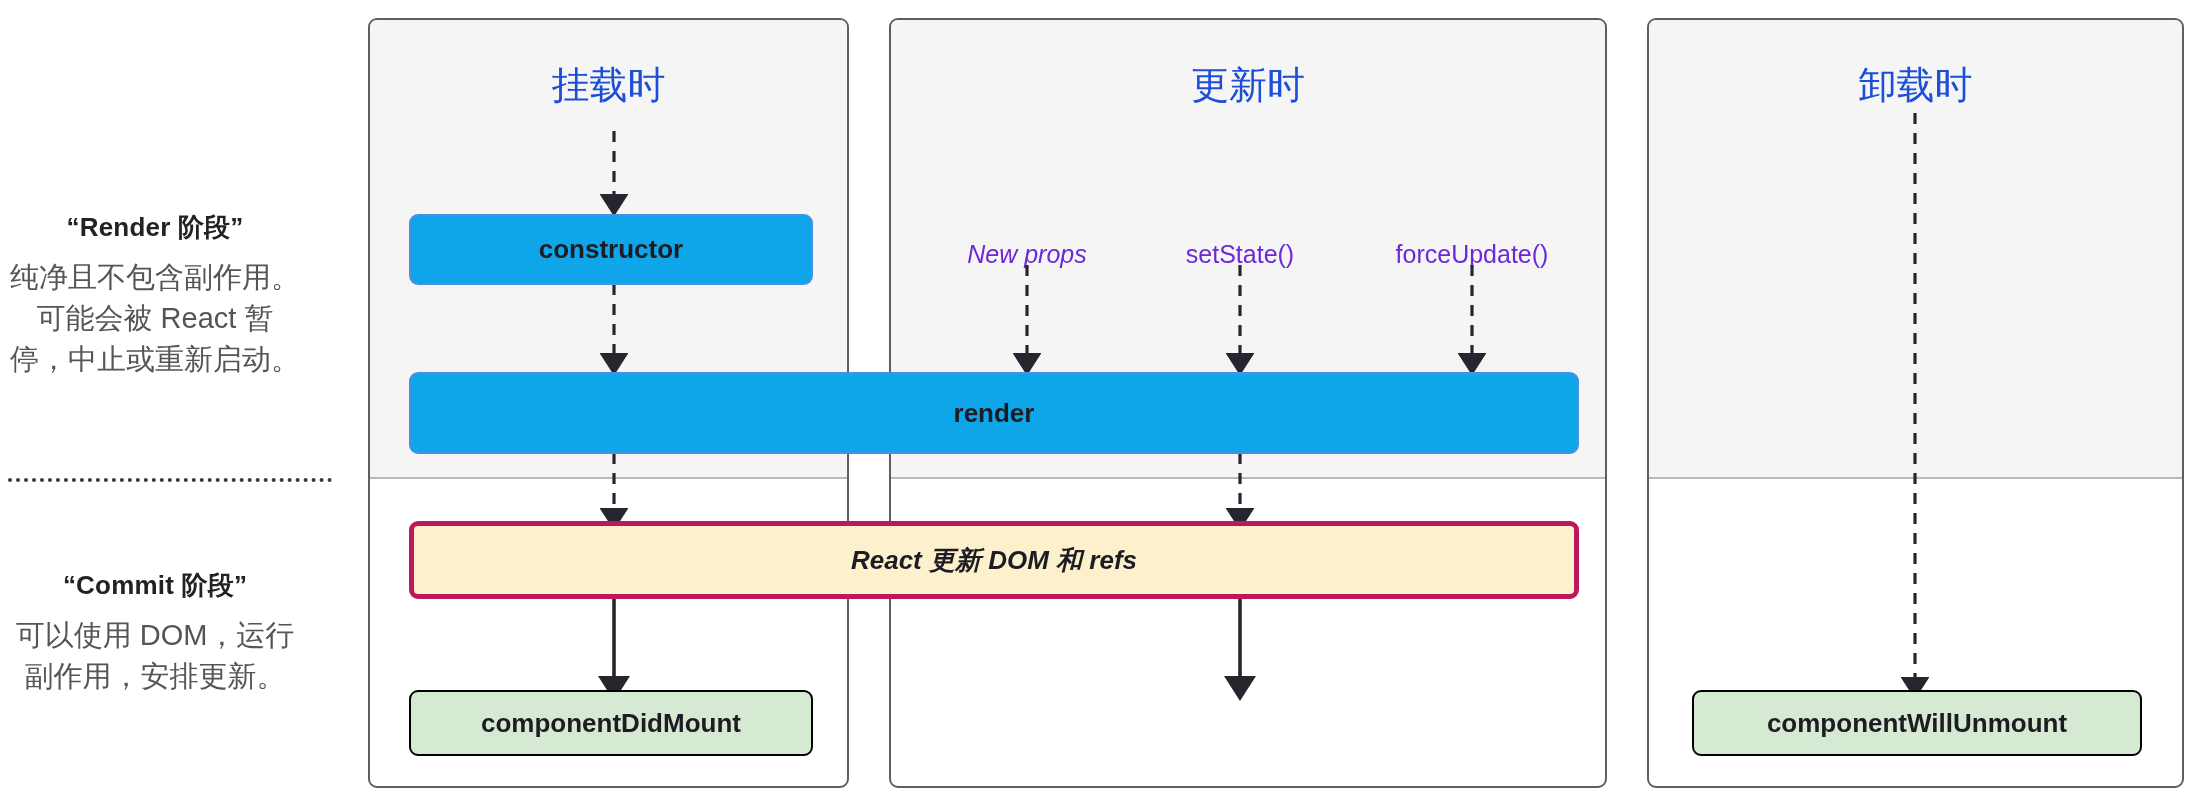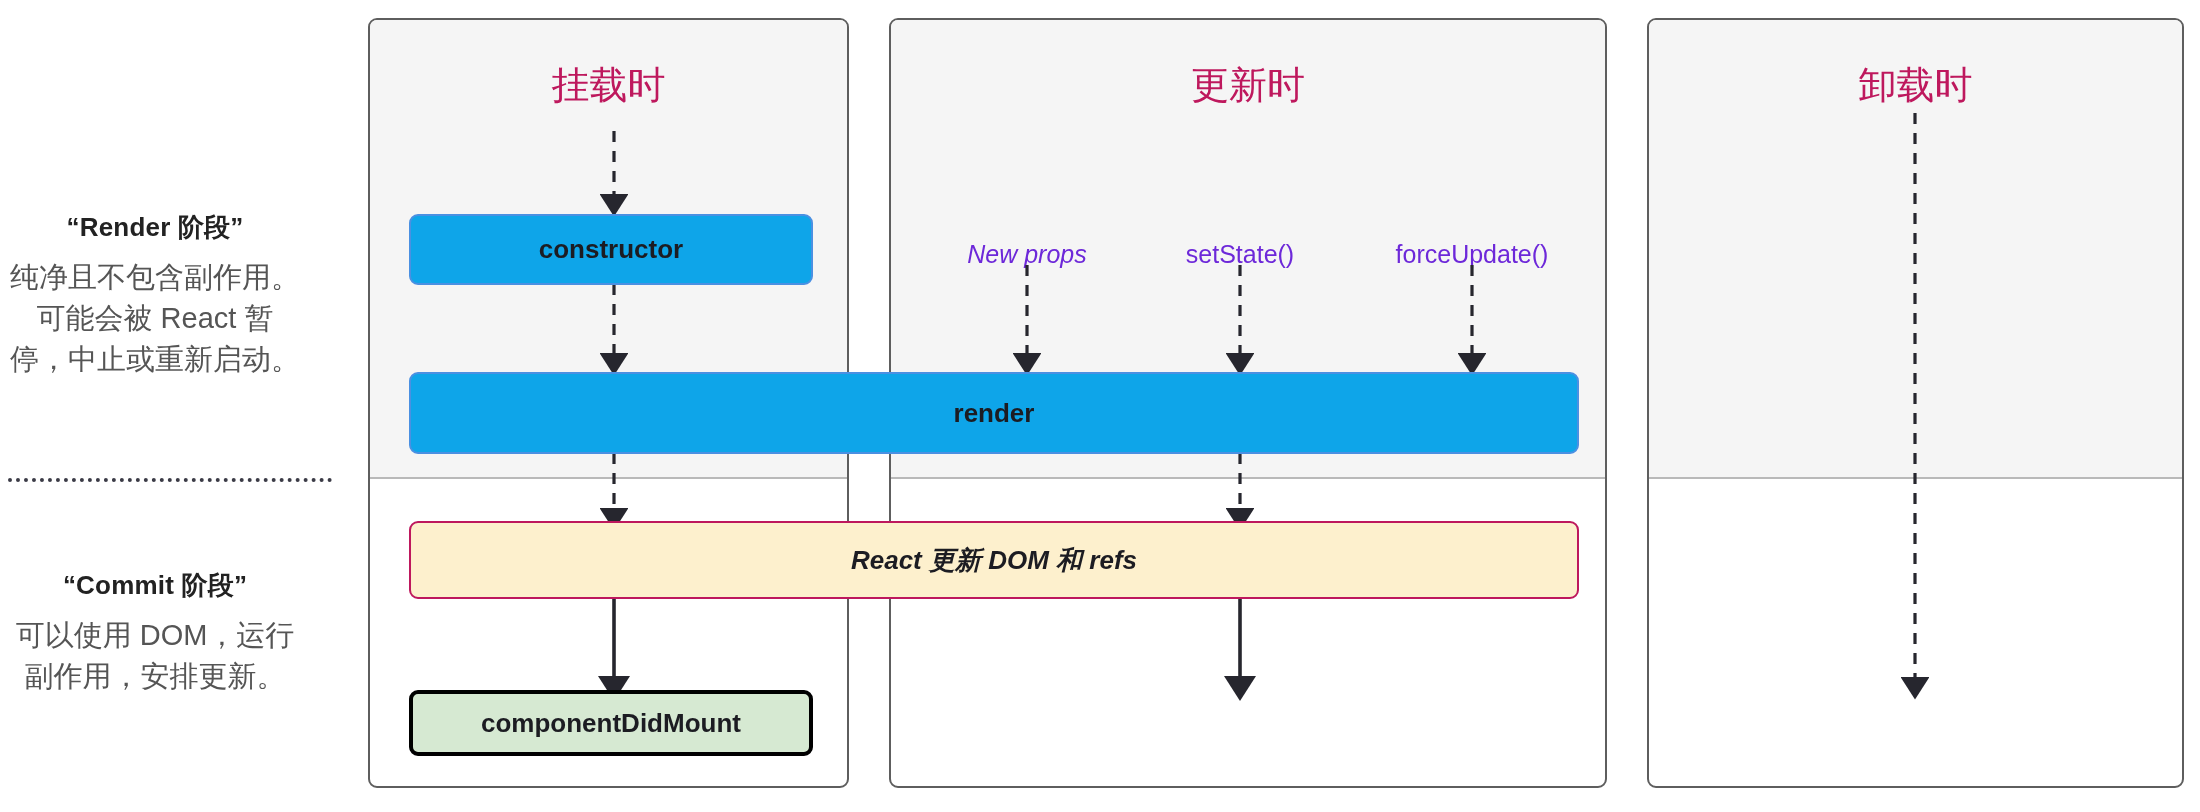--- a/index.html
+++ b/index.html
@@ -65,21 +65,21 @@
     background: #f5f5f5;
     border-bottom: 2px solid #b9b9b9;
     box-sizing: border-box;
   }
   .panel-title {
     position: absolute;
     left: 0;
     right: 0;
     text-align: center;
     font-size: 38px;
-    color: #be185d;
+    color: #1d4ed8;
     font-weight: normal;
   }
 
   
   .node {
     position: absolute;
     box-sizing: border-box;
     border-radius: 9px;
     display: flex;
     align-items: center;
@@ -88,27 +88,27 @@
     font-weight: bold;
     color: #1c1c22;
     text-align: center;
   }
   .node.blue {
     background: #0ea5e9;
     border: 2px solid #4a90e2;
   }
   .node.yellow {
     background: #fdf0cd;
-    border: 2px solid #be185d;
+    border: 5px solid #be185d;
     font-weight: bold;
     font-style: italic;
   }
   .node.green {
     background: #d6e9d2;
-    border: 4px solid #000000;
+    border: 2px solid #000000;
   }
 
   
   .trigger-label {
     position: absolute;
     text-align: center;
     font-size: 25px;
     color: #6d28d9;
     white-space: nowrap;
     transform: translateX(-50%);
@@ -194,14 +194,15 @@
 
   <div class="node blue" style="left:409px; top:214px; width:404px; height:71px;">constructor</div>
 
   <div class="node blue" style="left:409px; top:372px; width:1170px; height:82px;">render</div>
 
   <div class="node yellow" style="left:409px; top:521px; width:1170px; height:78px;">React 更新 DOM 和 refs</div>
 
   <div class="node green" style="left:409px; top:690px; width:404px; height:66px;">componentDidMount</div>
 
 
+  <div class="node green" style="left:1692px; top:690px; width:450px; height:66px;">componentWillUnmount</div>
 
 </div>
 
 </body></html>

